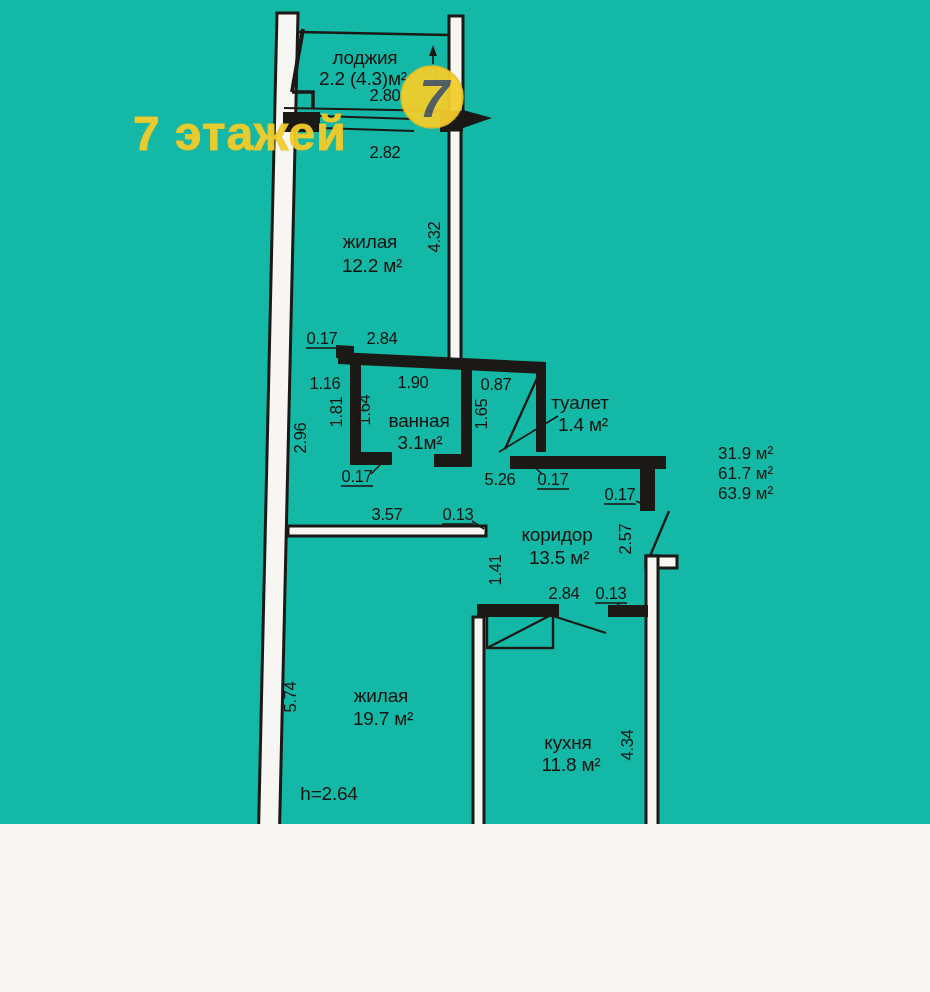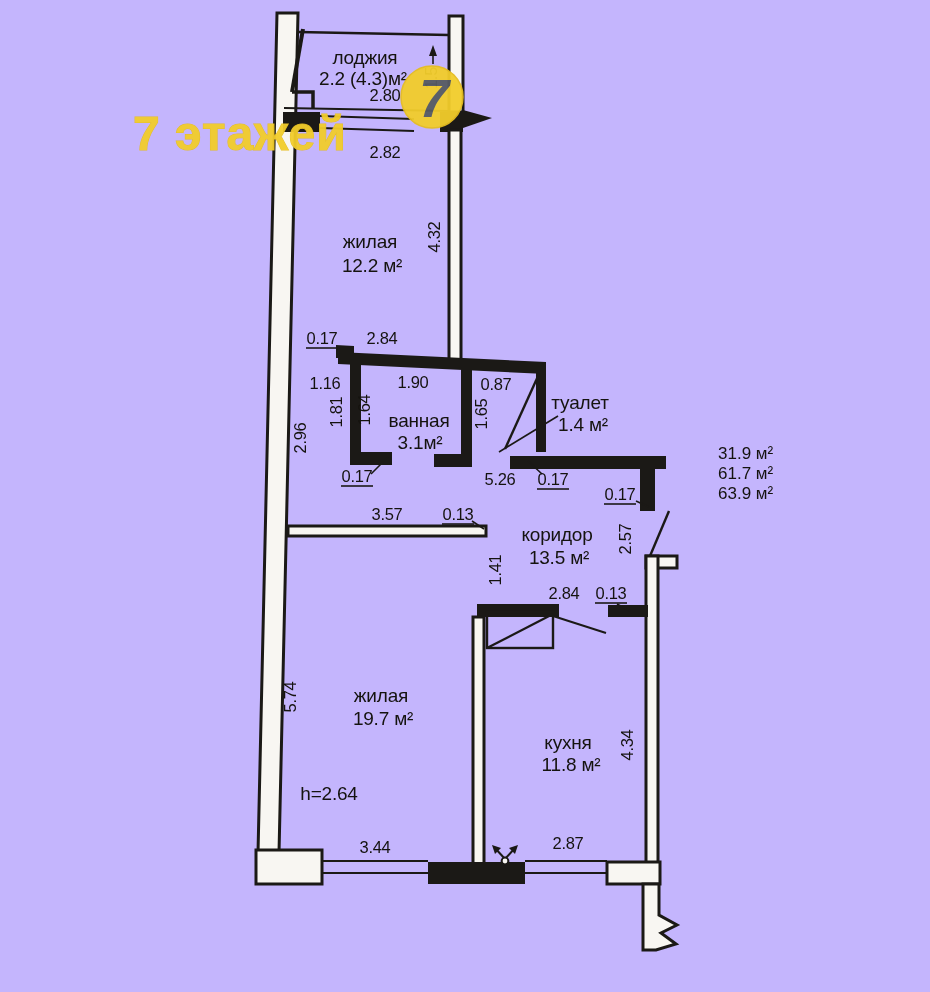--- a/index.html
+++ b/index.html
@@ -1,17 +1,17 @@
 <!DOCTYPE html>
 <html><head>
 <meta charset="utf-8">
 <style>
   html,body{margin:0;padding:0;}
   body{width:930px;height:992px;background:#f8f6f2;font-family:"Liberation Sans",sans-serif;}
-  #stage{position:relative;width:930px;height:992px;background:#c4b5fd;overflow:hidden;}
+  #stage{position:relative;width:930px;height:824px;background:#14b8a6;overflow:hidden;}
   svg{position:absolute;left:0;top:0;}
   .wallS{fill:#1b1916;stroke:none;}
   .wallO{fill:#f8f6f2;stroke:#1b1916;stroke-width:3;}
   .ln{stroke:#1b1916;fill:none;}
   .dim{font-family:"Liberation Sans",sans-serif;font-size:16.5px;fill:#15130f;text-anchor:middle;letter-spacing:-0.3px;}
   .room{font-family:"Liberation Sans",sans-serif;font-size:19px;fill:#15130f;text-anchor:middle;letter-spacing:-0.2px;}
   .tot{font-family:"Liberation Sans",sans-serif;font-size:17px;fill:#15130f;text-anchor:start;}
   .wm{font-family:"Liberation Sans",sans-serif;font-weight:bold;font-size:48px;fill:#f2cd2b;letter-spacing:1px;paint-order:stroke;stroke:#e6bd20;stroke-width:1px;}
   .logo7{font-family:"Liberation Sans",sans-serif;font-weight:bold;font-style:italic;font-size:54px;fill:#565b62;text-anchor:middle;}
 </style>

